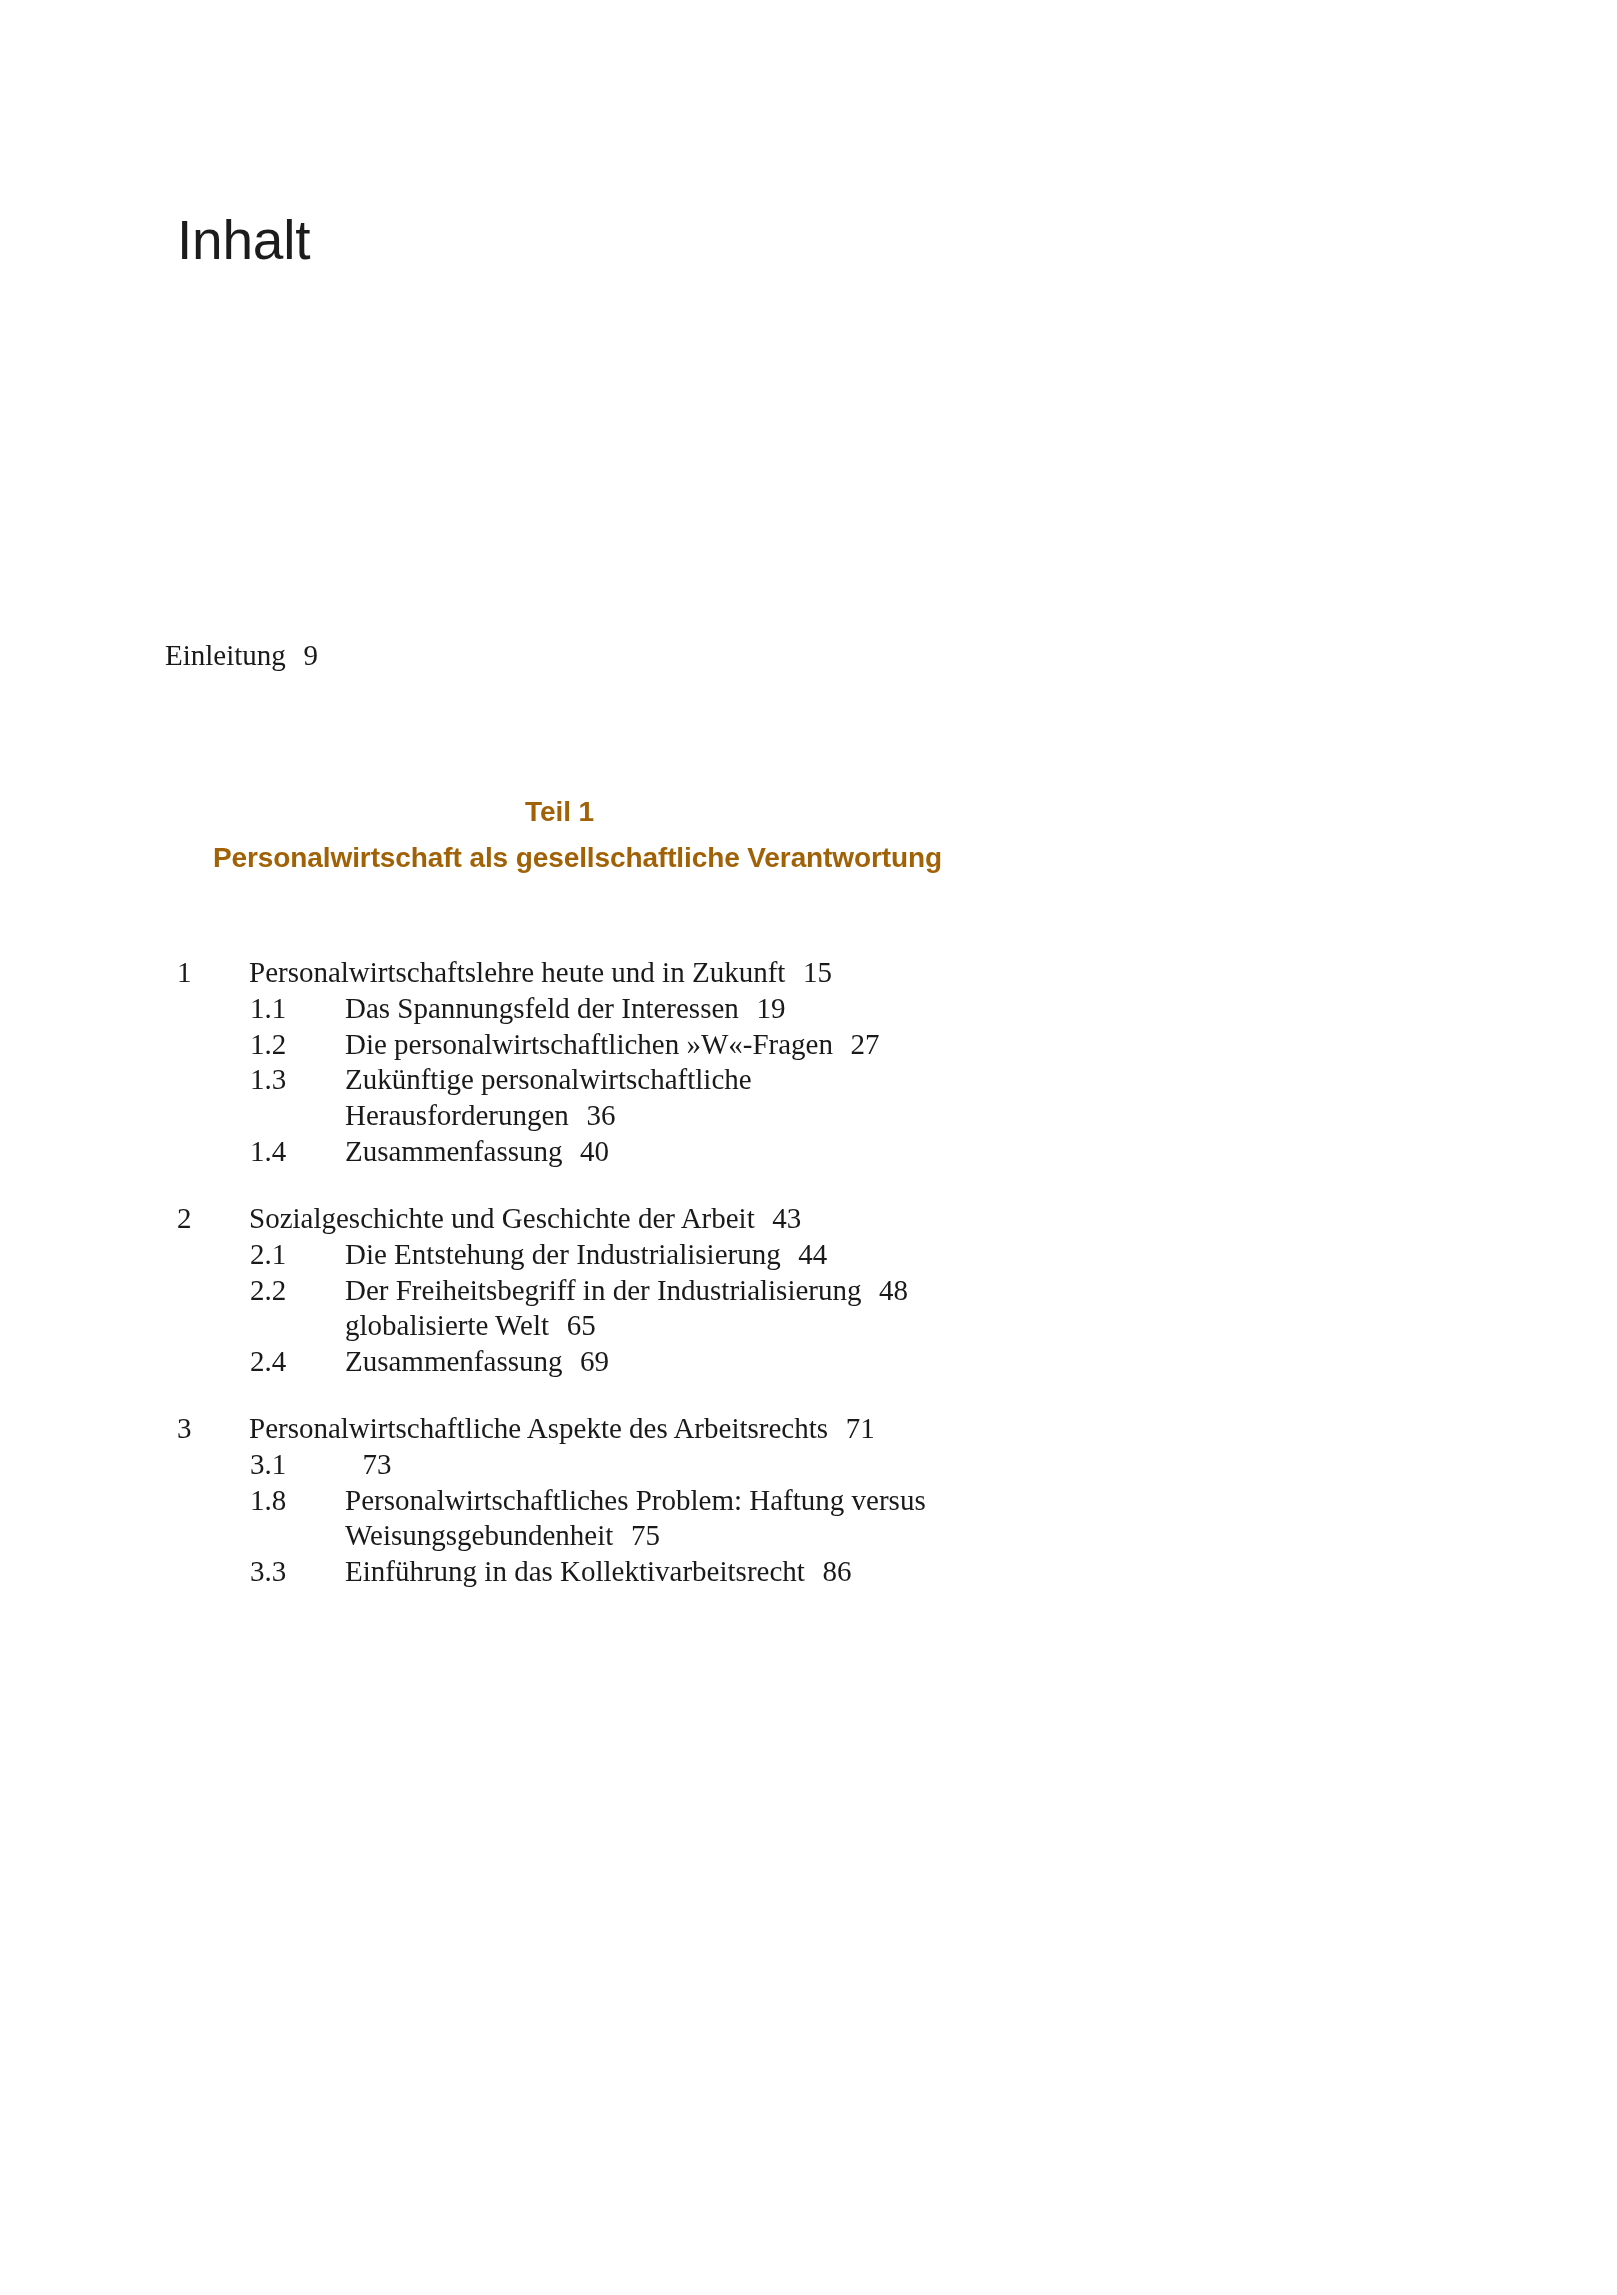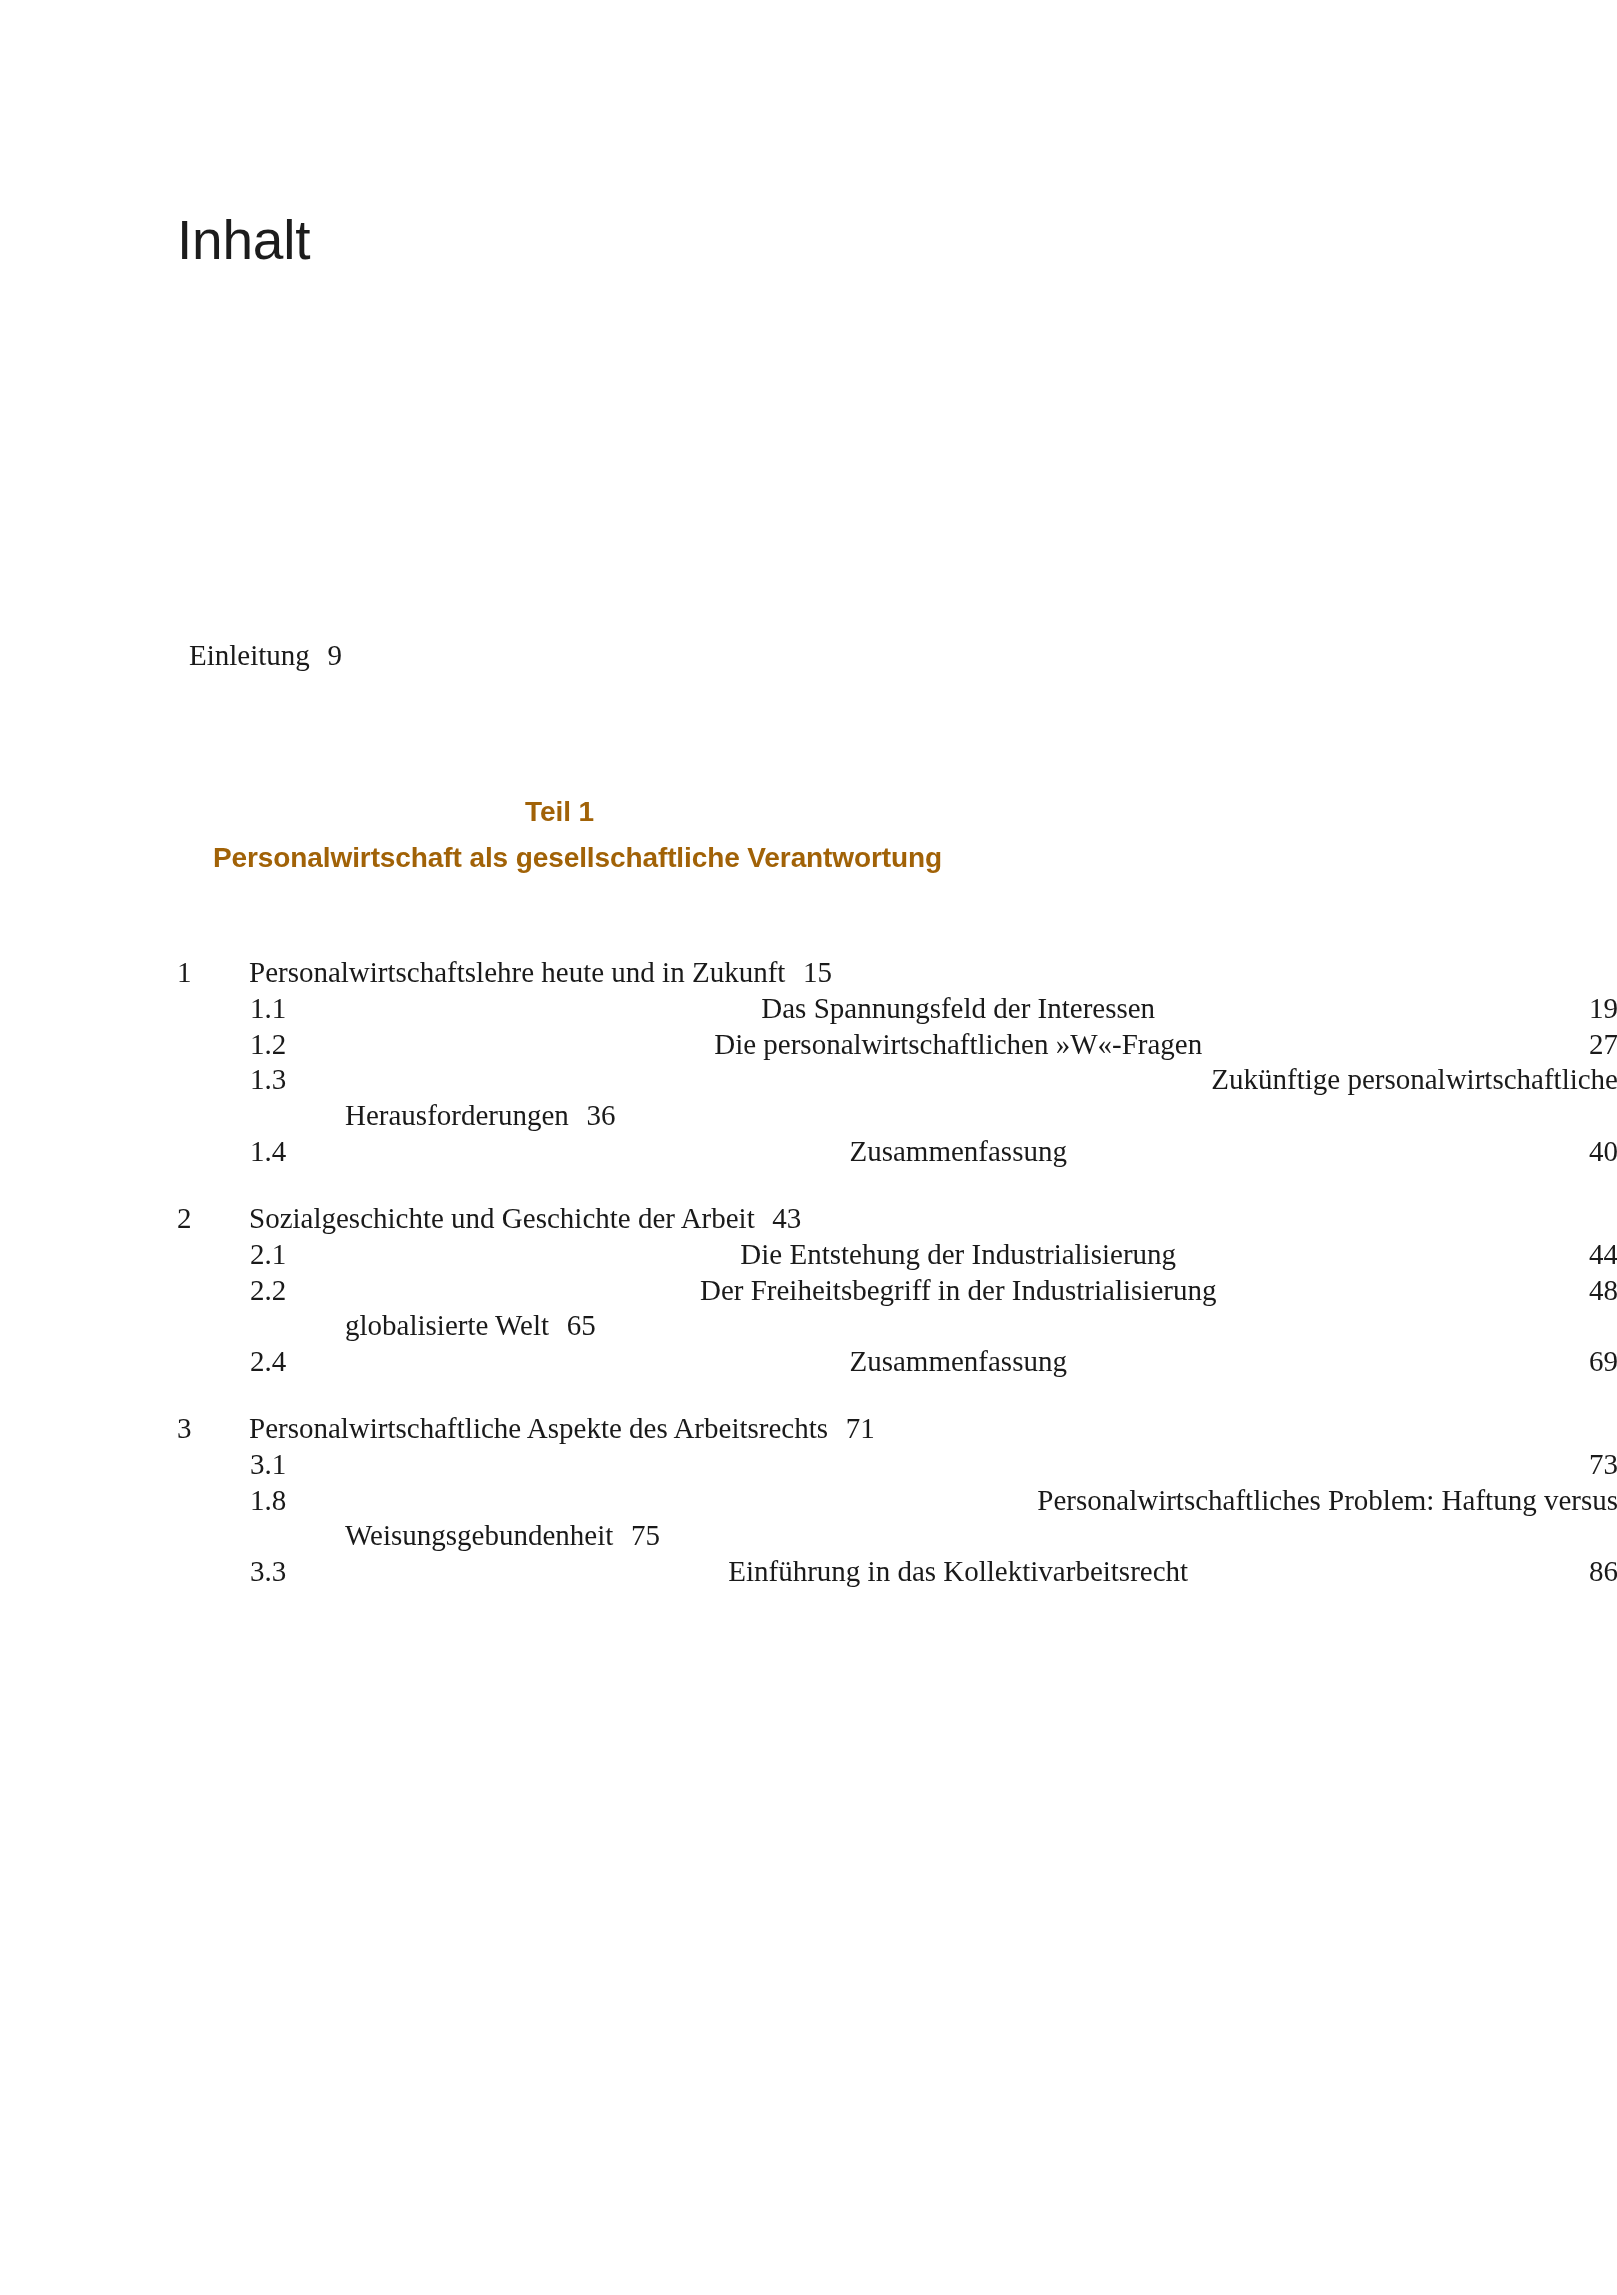--- a/index.html
+++ b/index.html
@@ -36,21 +36,21 @@
     line-height: 1.08;
     letter-spacing: -0.2px;
     color: #1c1c1c;
     white-space: nowrap;
     margin-top: 46px;
   }
 
   
   .frontmatter {
     position: absolute;
-    left: 189px;
+    left: 165px;
     top: 637px;
     font-size: 29px;
     line-height: 1.28;
     white-space: nowrap;
   }
 
   
   .part-block {
     position: absolute;
     left: 177px;
@@ -87,21 +87,21 @@
   }
 
   
   .toc-row.level-1 { padding-left: 177px; }
   .toc-row.level-1 .num {
     width: 72px;
     flex: 0 0 72px;
   }
 
   
-  .toc-row.level-2 { padding-left: 250px; justify-content: space-between; }
+  .toc-row.level-2 { padding-left: 250px; }
   .toc-row.level-2 .num {
     width: 95px;
     flex: 0 0 95px;
   }
 
   
   .toc-row.continuation { padding-left: 345px; }
 
   .label { }
 

